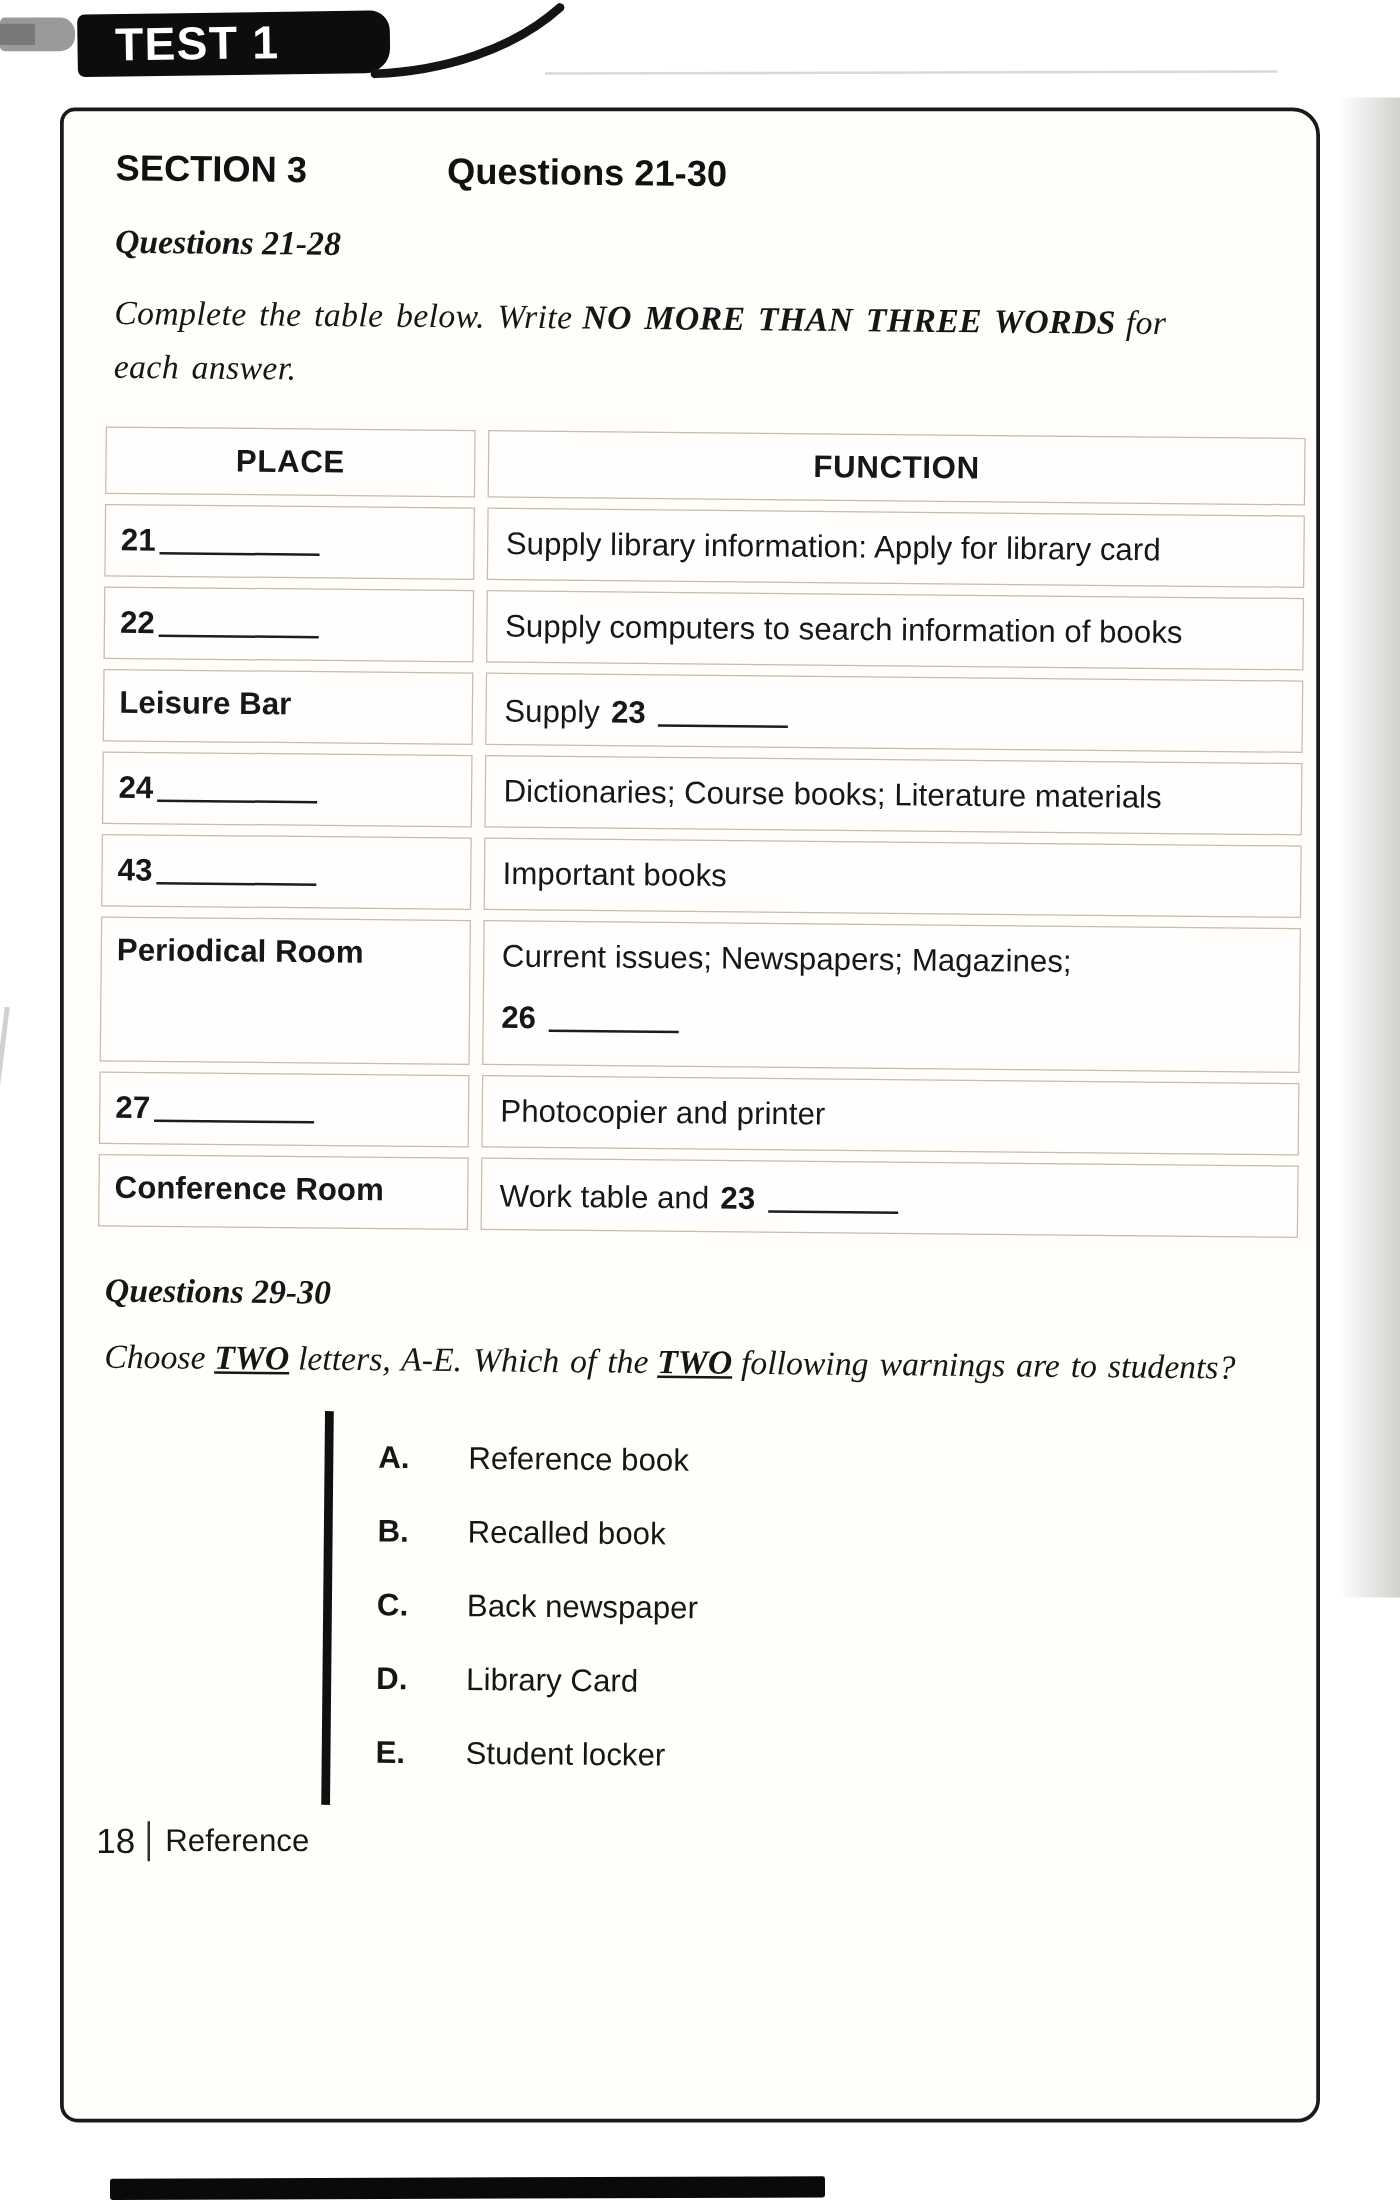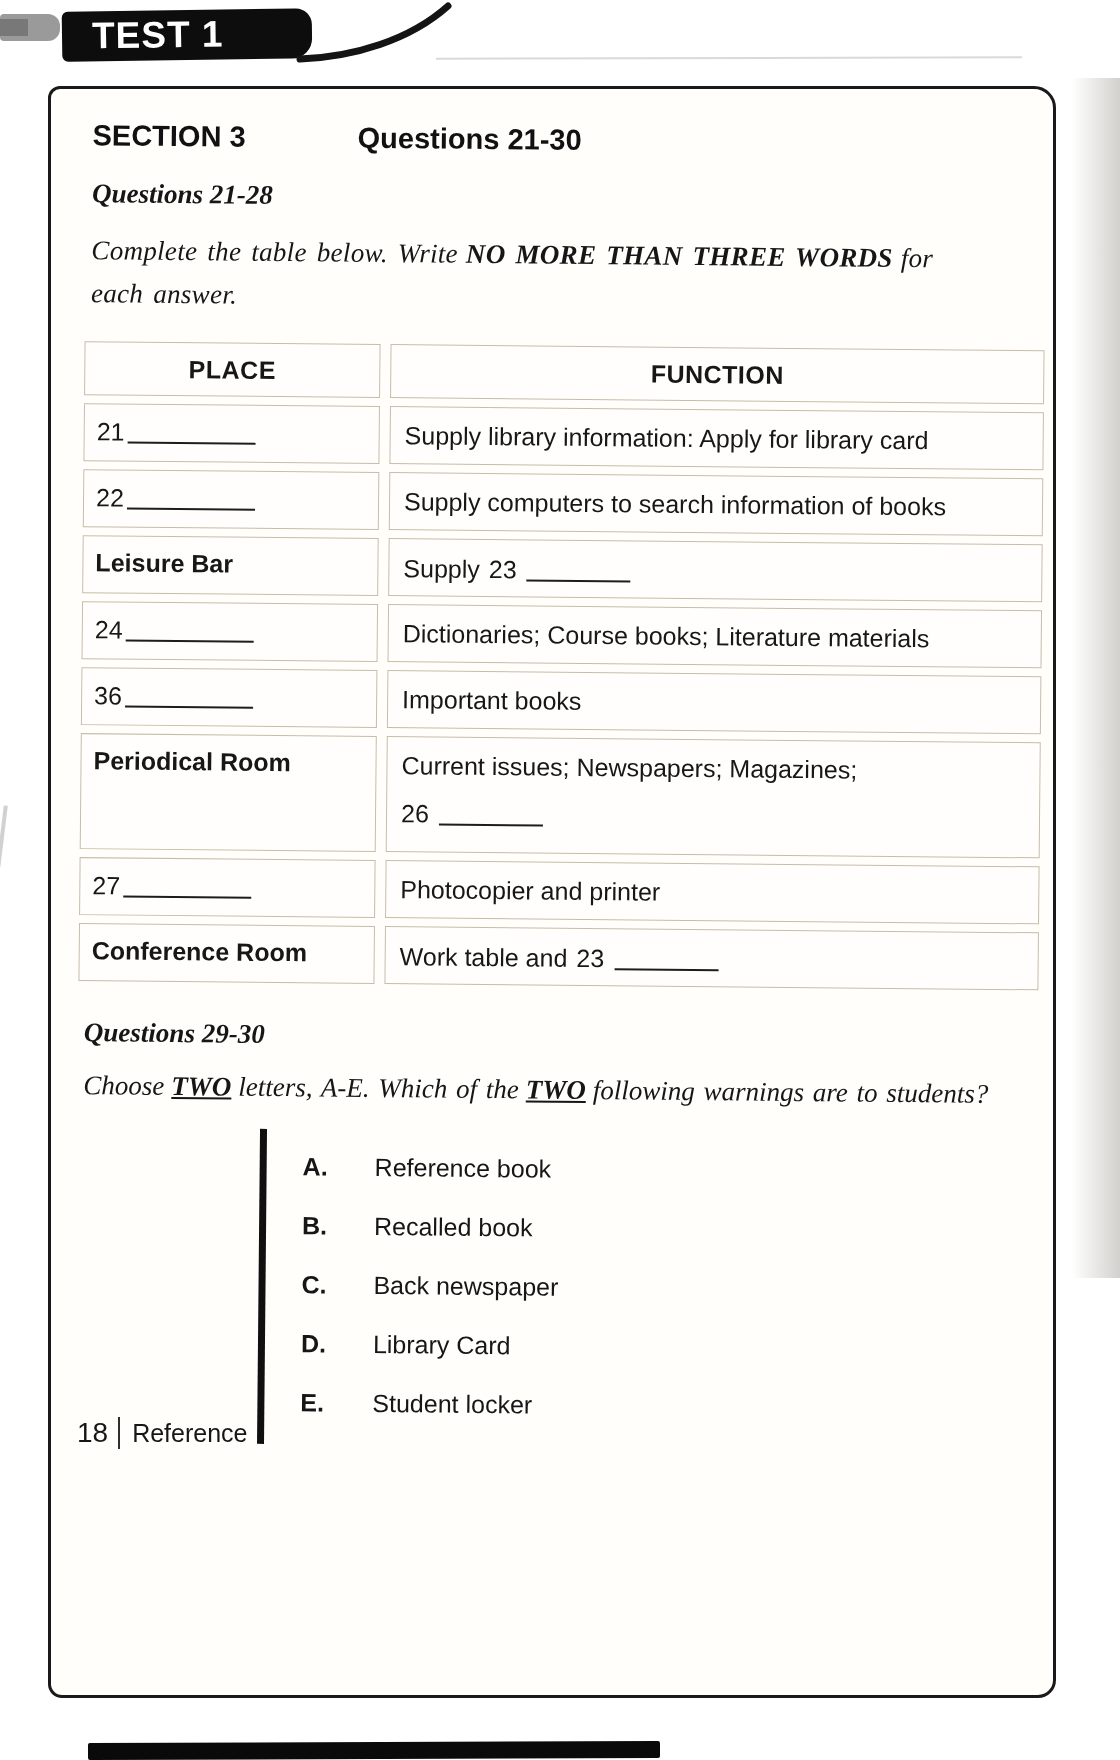--- a/index.html
+++ b/index.html
@@ -38,40 +38,40 @@
     line-height:43px;word-spacing:3px;letter-spacing:.3px;}
   .instr .bi{font-weight:700;margin:0 8px;}
 
   
   .qtable{margin-top:26px;width:960px;display:grid;grid-template-columns:296px 1fr;column-gap:10px;row-gap:8px;}
   .cell{border:1px solid #c6bda9;background:#fffefc;box-sizing:border-box;font-size:25px;color:#171717;}
   .cell.head{min-height:54px;display:flex;align-items:center;justify-content:center;font-weight:700;letter-spacing:.5px;}
   .cell.place{min-height:58px;padding:12px 12px 8px 12px;}
   .cell.func{min-height:58px;padding:14px 14px 8px 14px;}
   .c-tall{min-height:116px !important;}
-  .num{font-weight:400;}
+  .num{font-weight:700;}
   .plabel{font-weight:700;}
   .blank{display:inline-block;border-bottom:2.5px solid #1d1d1d;height:1em;vertical-align:-3px;}
   .blank-p{width:128px;margin-left:3px;}
   .blank-f{width:104px;margin-left:8px;}
   .func .seg{margin-right:9px;}
   .func .num{margin-right:2px;text-align:center;}
   .fline2{margin-top:18px;}
 
   
   .p2-head{margin:36px 0 0 6px;font-family:"Liberation Serif",serif;font-style:italic;font-weight:700;font-size:27px;}
   .choose{margin:22px 0 0 6px;font-family:"Liberation Serif",serif;font-style:italic;font-size:27px;word-spacing:2px;}
   .choose .bi{font-weight:700;margin:0 7px;text-decoration:underline;}
   .options{margin:26px 0 0 183px;border-left:7px solid #101010;padding:8px 0 12px 36px;width:420px;}
   .option{display:flex;align-items:center;height:59px;}
   .opt-letter{font-weight:700;font-size:25px;width:72px;}
   .opt-text{font-size:25px;}
 
   
-  .footer{position:absolute;left:26px;top:1328px;display:flex;align-items:center;}
+  .footer{position:absolute;left:26px;top:1368px;display:flex;align-items:center;}
   .footer .pg{font-size:28px;}
   .footer .sep{width:2px;height:32px;background:#2e2e2e;margin:0 12px 0 10px;}
   .footer .pg-label{font-size:25px;}
 </style>
 </head>
 <body>
 
 <div class="blob1"></div>
 <div class="blob2"></div>
 <div class="edge-right"></div>
@@ -127,21 +127,21 @@
       </div>
 
       <div class="cell place">
         <span class="num">24</span><span class="blank blank-p"></span>
       </div>
       <div class="cell func">
         <span>Dictionaries; Course books; Literature materials</span>
       </div>
 
       <div class="cell place">
-        <span class="num">36</span><span class="blank blank-p"></span>
+        <span class="num">43</span><span class="blank blank-p"></span>
       </div>
       <div class="cell func">
         <span>Important books</span>
       </div>
 
       <div class="cell place c-tall">
         <span class="plabel">Periodical Room</span>
       </div>
       <div class="cell func c-tall">
         <div class="fline">Current issues; Newspapers; Magazines;</div>

